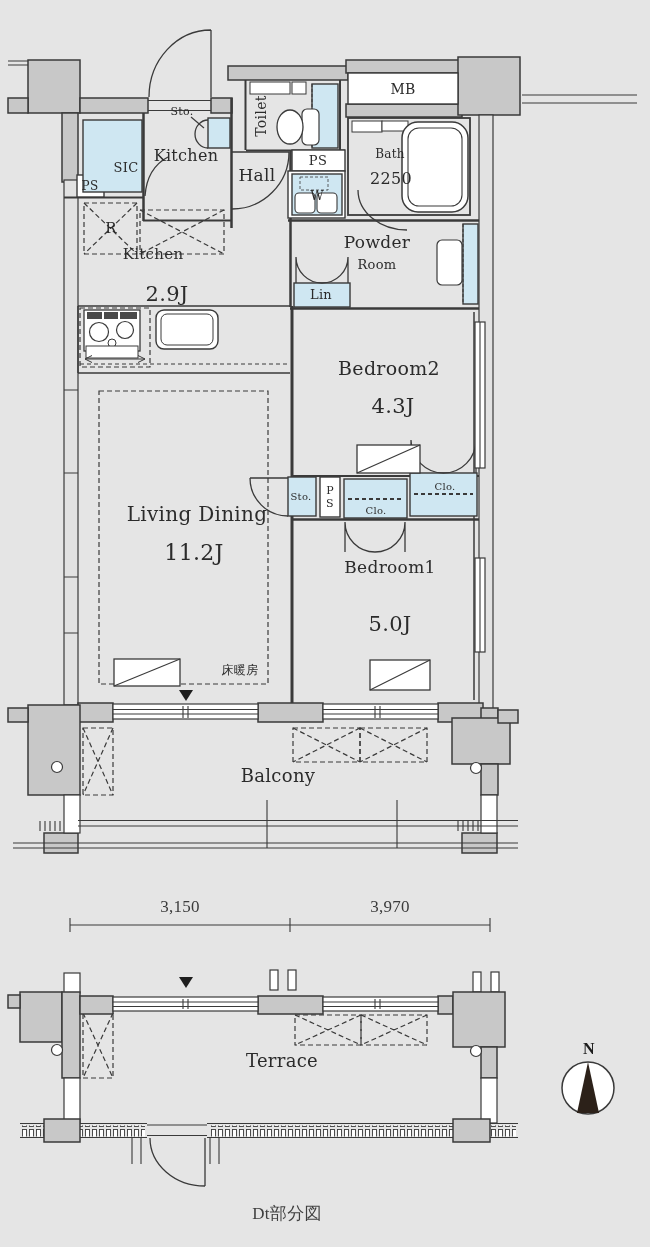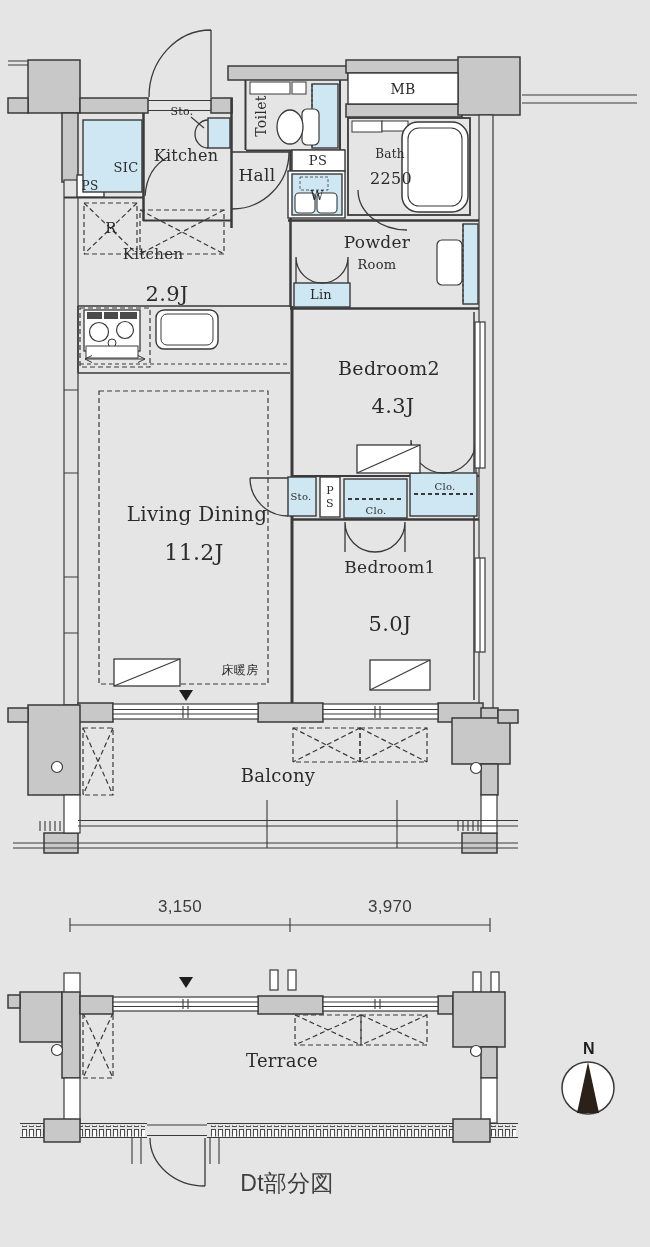--- a/index.html
+++ b/index.html
@@ -2,21 +2,21 @@
 <html style="--wall: #c8c8c8; --light_wall: #e2e2e2; --closet_blue: #cfe7f2; --line: #3a3a3a; --compass: #2c2119;"><head>
 <meta charset="utf-8">
 <style>
   html,body{margin:0;padding:0;background:#fff}
   .stage{position:relative;width:650px;height:1247px;background:#e5e5e5;
          font-family:"DejaVu Serif",serif;overflow:hidden}
   .stage svg{position:absolute;left:0;top:0}
   .lbl{position:absolute;transform:translate(-50%,-50%);color:#2b2b2b;
        white-space:nowrap;letter-spacing:.3px;line-height:1.05}
   .rot{transform:translate(-50%,-50%) rotate(-90deg)}
-  .sans{font-family:Liberation Sans, sans-serif}
+  .sans{font-family:Liberation Serif, serif}
   .bold{font-weight:bold}
   .v{white-space:normal;width:13px;word-break:break-all;text-align:center;line-height:13px}
   
   .wall{fill:var(--wall);stroke:var(--line);stroke-width:1.5}
   .wlight{fill:var(--light_wall);stroke:var(--line);stroke-width:1.2}
   .wwhite{fill:#fff;stroke:var(--line);stroke-width:1.2}
   .boxw{fill:#fff;stroke:var(--line);stroke-width:1.4}
   .blue{fill:var(--closet_blue);stroke:var(--line);stroke-width:1.4}
   .iw{stroke:var(--line);fill:none}
   .fix{fill:#fff;stroke:var(--line)}
@@ -344,15 +344,15 @@
   <div class="lbl" style="left:376px;top:511px;font-size:10px">Clo.</div>
   <div class="lbl" style="left:445px;top:487px;font-size:10px">Clo.</div>
   <div class="lbl" style="left:240px;top:670px;font-size:12px">床暖房</div>
   <div class="lbl" style="left:390px;top:568px;font-size:17px">Bedroom1</div>
   <div class="lbl" style="left:390px;top:624px;font-size:21px">5.0J</div>
   <div class="lbl" style="left:278px;top:776px;font-size:18px">Balcony</div>
   <div class="lbl sans" style="left:180px;top:907px;font-size:17px;color:#3c3c3c">3,150</div>
   <div class="lbl sans" style="left:390px;top:907px;font-size:17px;color:#3c3c3c">3,970</div>
   <div class="lbl" style="left:282px;top:1061px;font-size:18px">Terrace</div>
   <div class="lbl sans bold" style="left:589px;top:1049px;font-size:16px;color:#1e1e1e">N</div>
-  <div class="lbl sans" style="left:287px;top:1183px;font-size:23px;color:#3f3f3f">Dt部分図</div>
+  <div class="lbl sans" style="left:287px;top:1214px;font-size:17px;color:#3f3f3f">Dt部分図</div>
 
 </div>
 
 </body></html>

